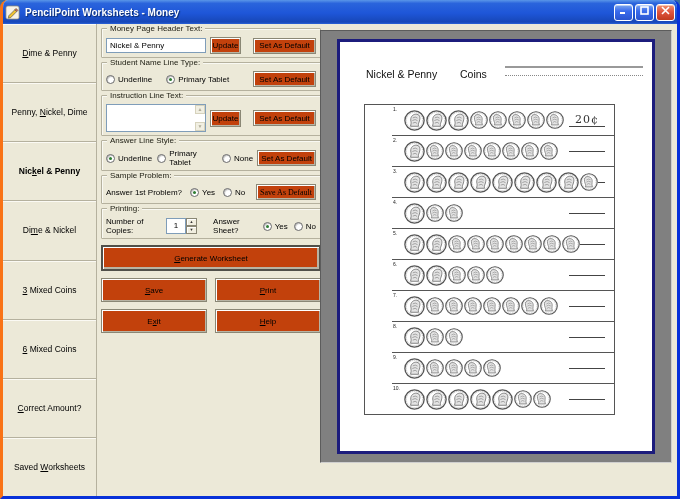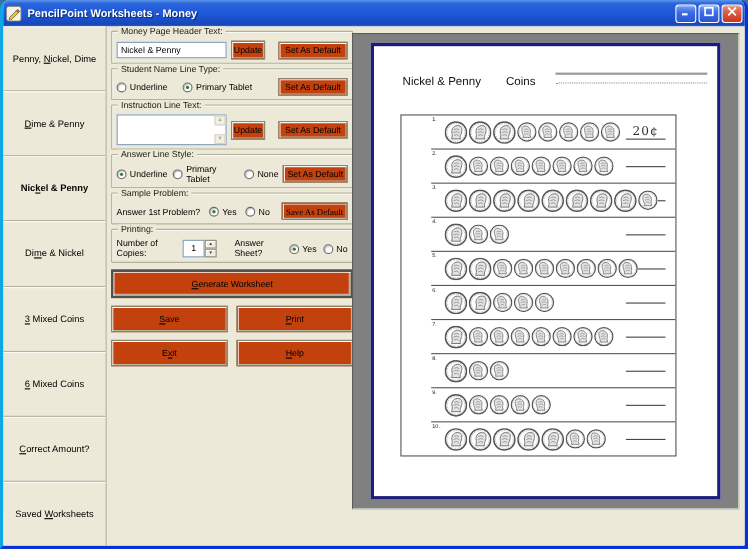--- a/index.html
+++ b/index.html
@@ -1,19 +1,19 @@
 <!DOCTYPE html>
 <html><head>
 <meta charset="utf-8">
 <style>
   * { margin:0; padding:0; box-sizing:border-box; }
   html,body { background:#3a6ea5; font-family:"Liberation Sans", sans-serif; }
   .window{
     position:relative; width:680px; height:499px;
-    border-left:3px solid #0ea5e9; border-right:3px solid #0831d9; border-bottom:3px solid #0831d9;
+    border-left:3px solid #f97316; border-right:3px solid #0831d9; border-bottom:3px solid #0831d9;
     border-radius:8px 8px 0 0; background:#ece9d8; overflow:hidden;
   }
   
   .titlebar{
     position:absolute; top:0; left:-3px; right:-3px; height:24px;
     background:linear-gradient(180deg,#5a96e8 0%,#2a64dc 14%,#1e56d8 55%,#1747b8 92%,#2a62d8 100%);
     border-radius:7px 7px 0 0;
     display:flex; align-items:center; padding:0 5px; gap:5px;
   }
   .title-text{ color:#fff; font-weight:bold; font-size:10px; text-shadow:1px 1px 1px #0a2a6a; flex:1; }
@@ -132,24 +132,24 @@
       <span class="win-btn close"><svg width="9" height="9" viewBox="0 0 9 9">
             <path d="M1 1 L8 8 M8 1 L1 8" stroke="#fff" stroke-width="1.6"></path>
           </svg></span>
     </span>
   </div>
 
   <div class="body">
 
     <div class="sidebar">
         <div class="side-item">
+          <span><u>D</u>ime &amp; Penny</span>
+        </div>
+        <div class="side-item">
           <span>Penny, <u>N</u>ickel, Dime</span>
-        </div>
-        <div class="side-item">
-          <span><u>D</u>ime &amp; Penny</span>
         </div>
         <div class="side-item selected">
           <span>Nic<u>k</u>el &amp; Penny</span>
         </div>
         <div class="side-item">
           <span>Di<u>m</u>e &amp; Nickel</span>
         </div>
         <div class="side-item">
           <span><u>3</u> Mixed Coins</span>
         </div>

